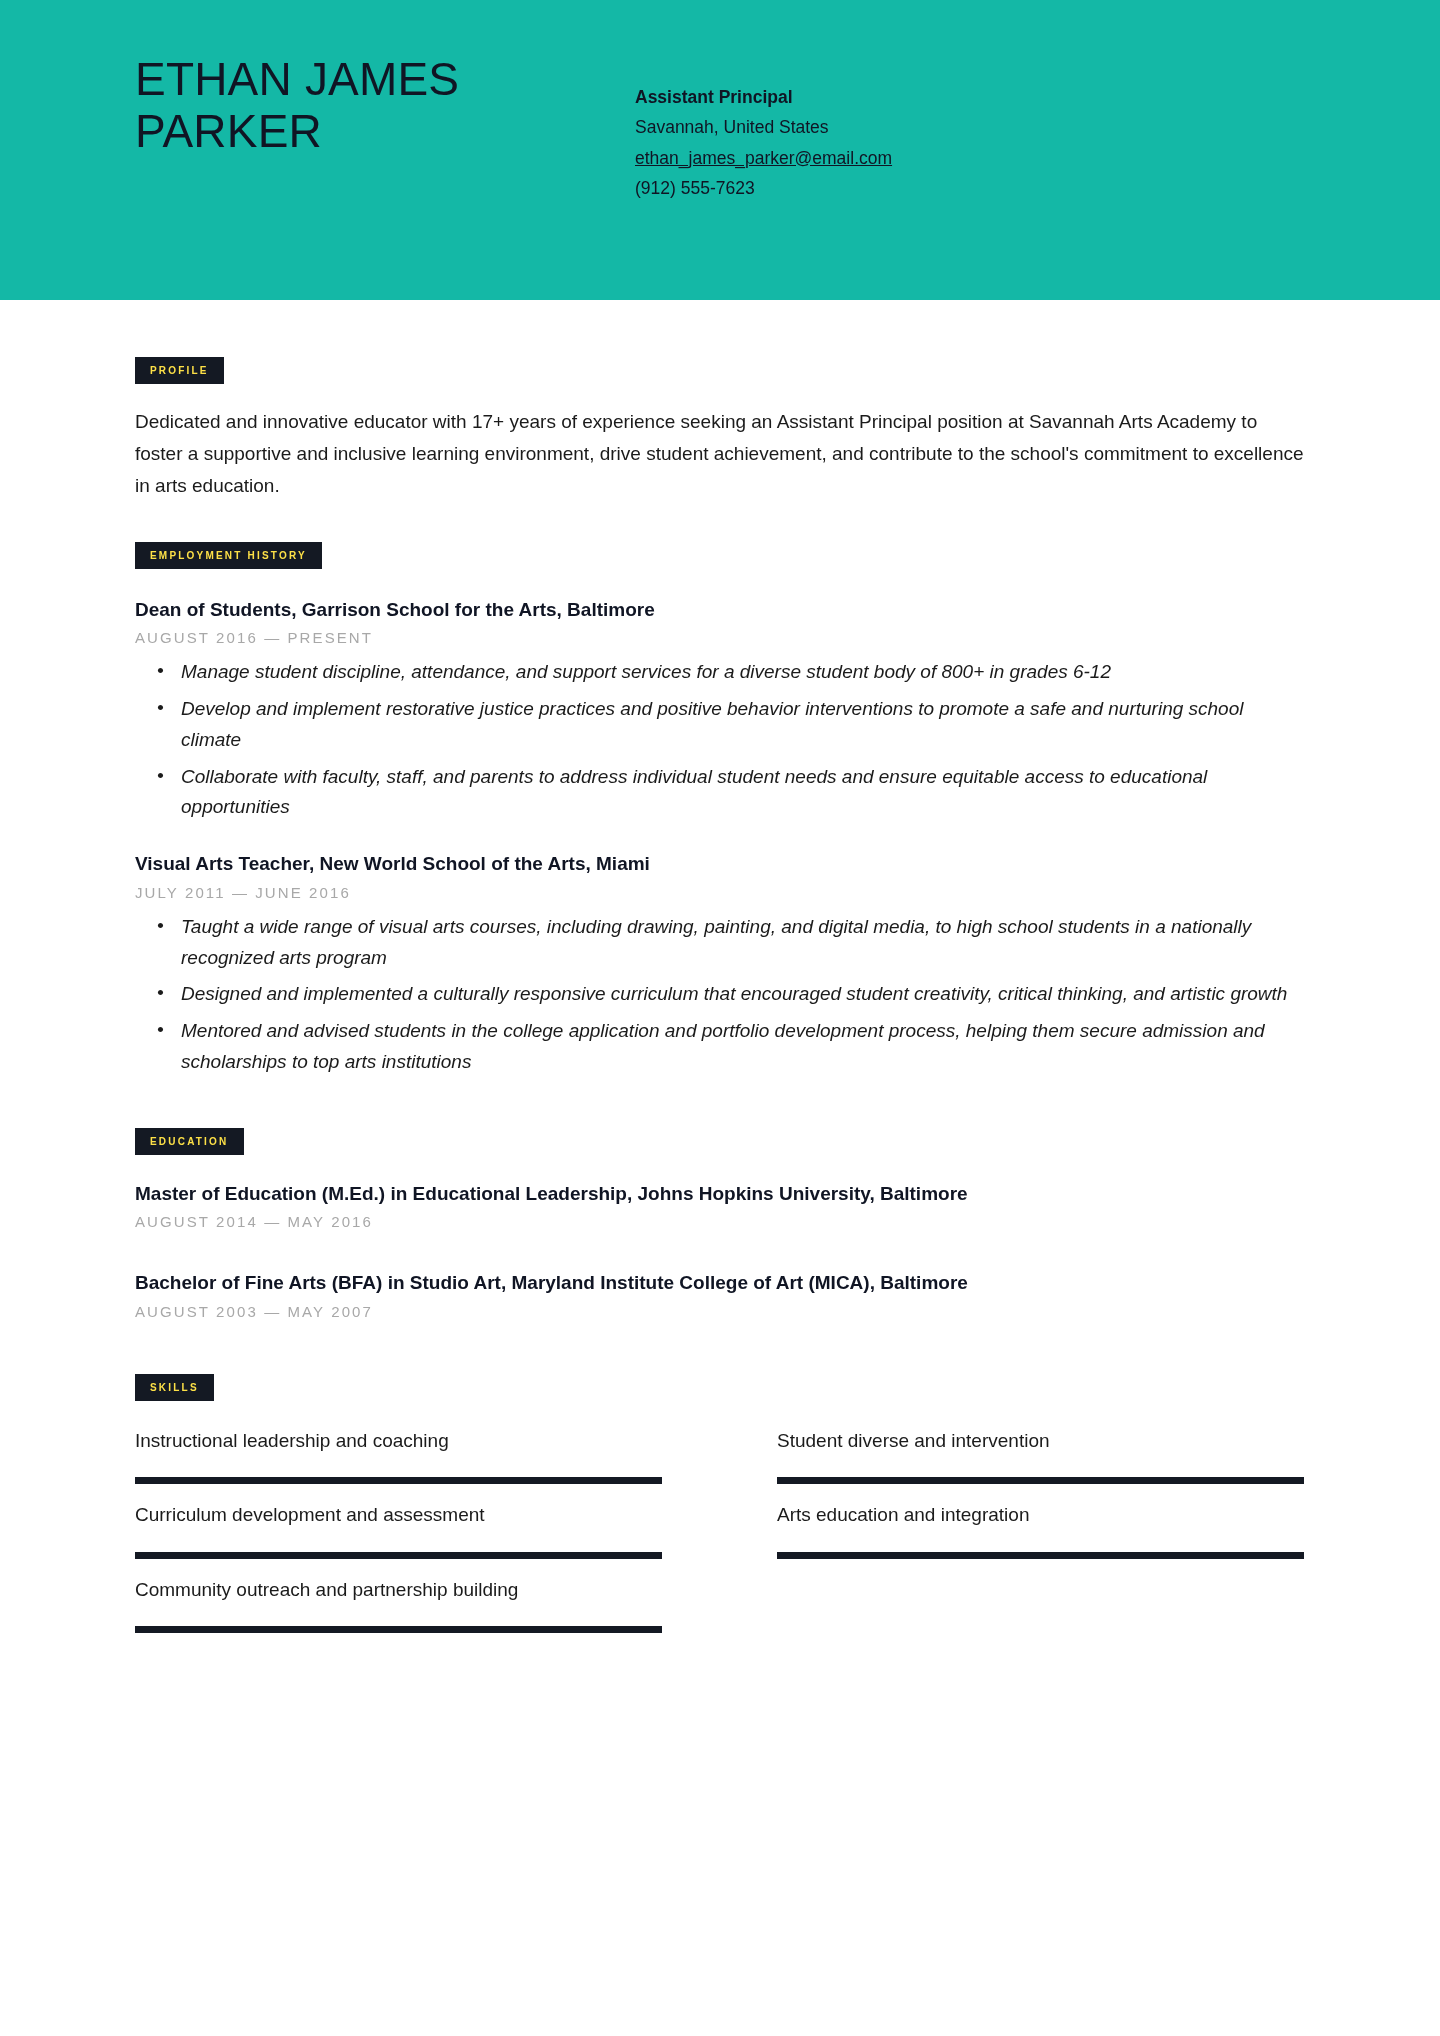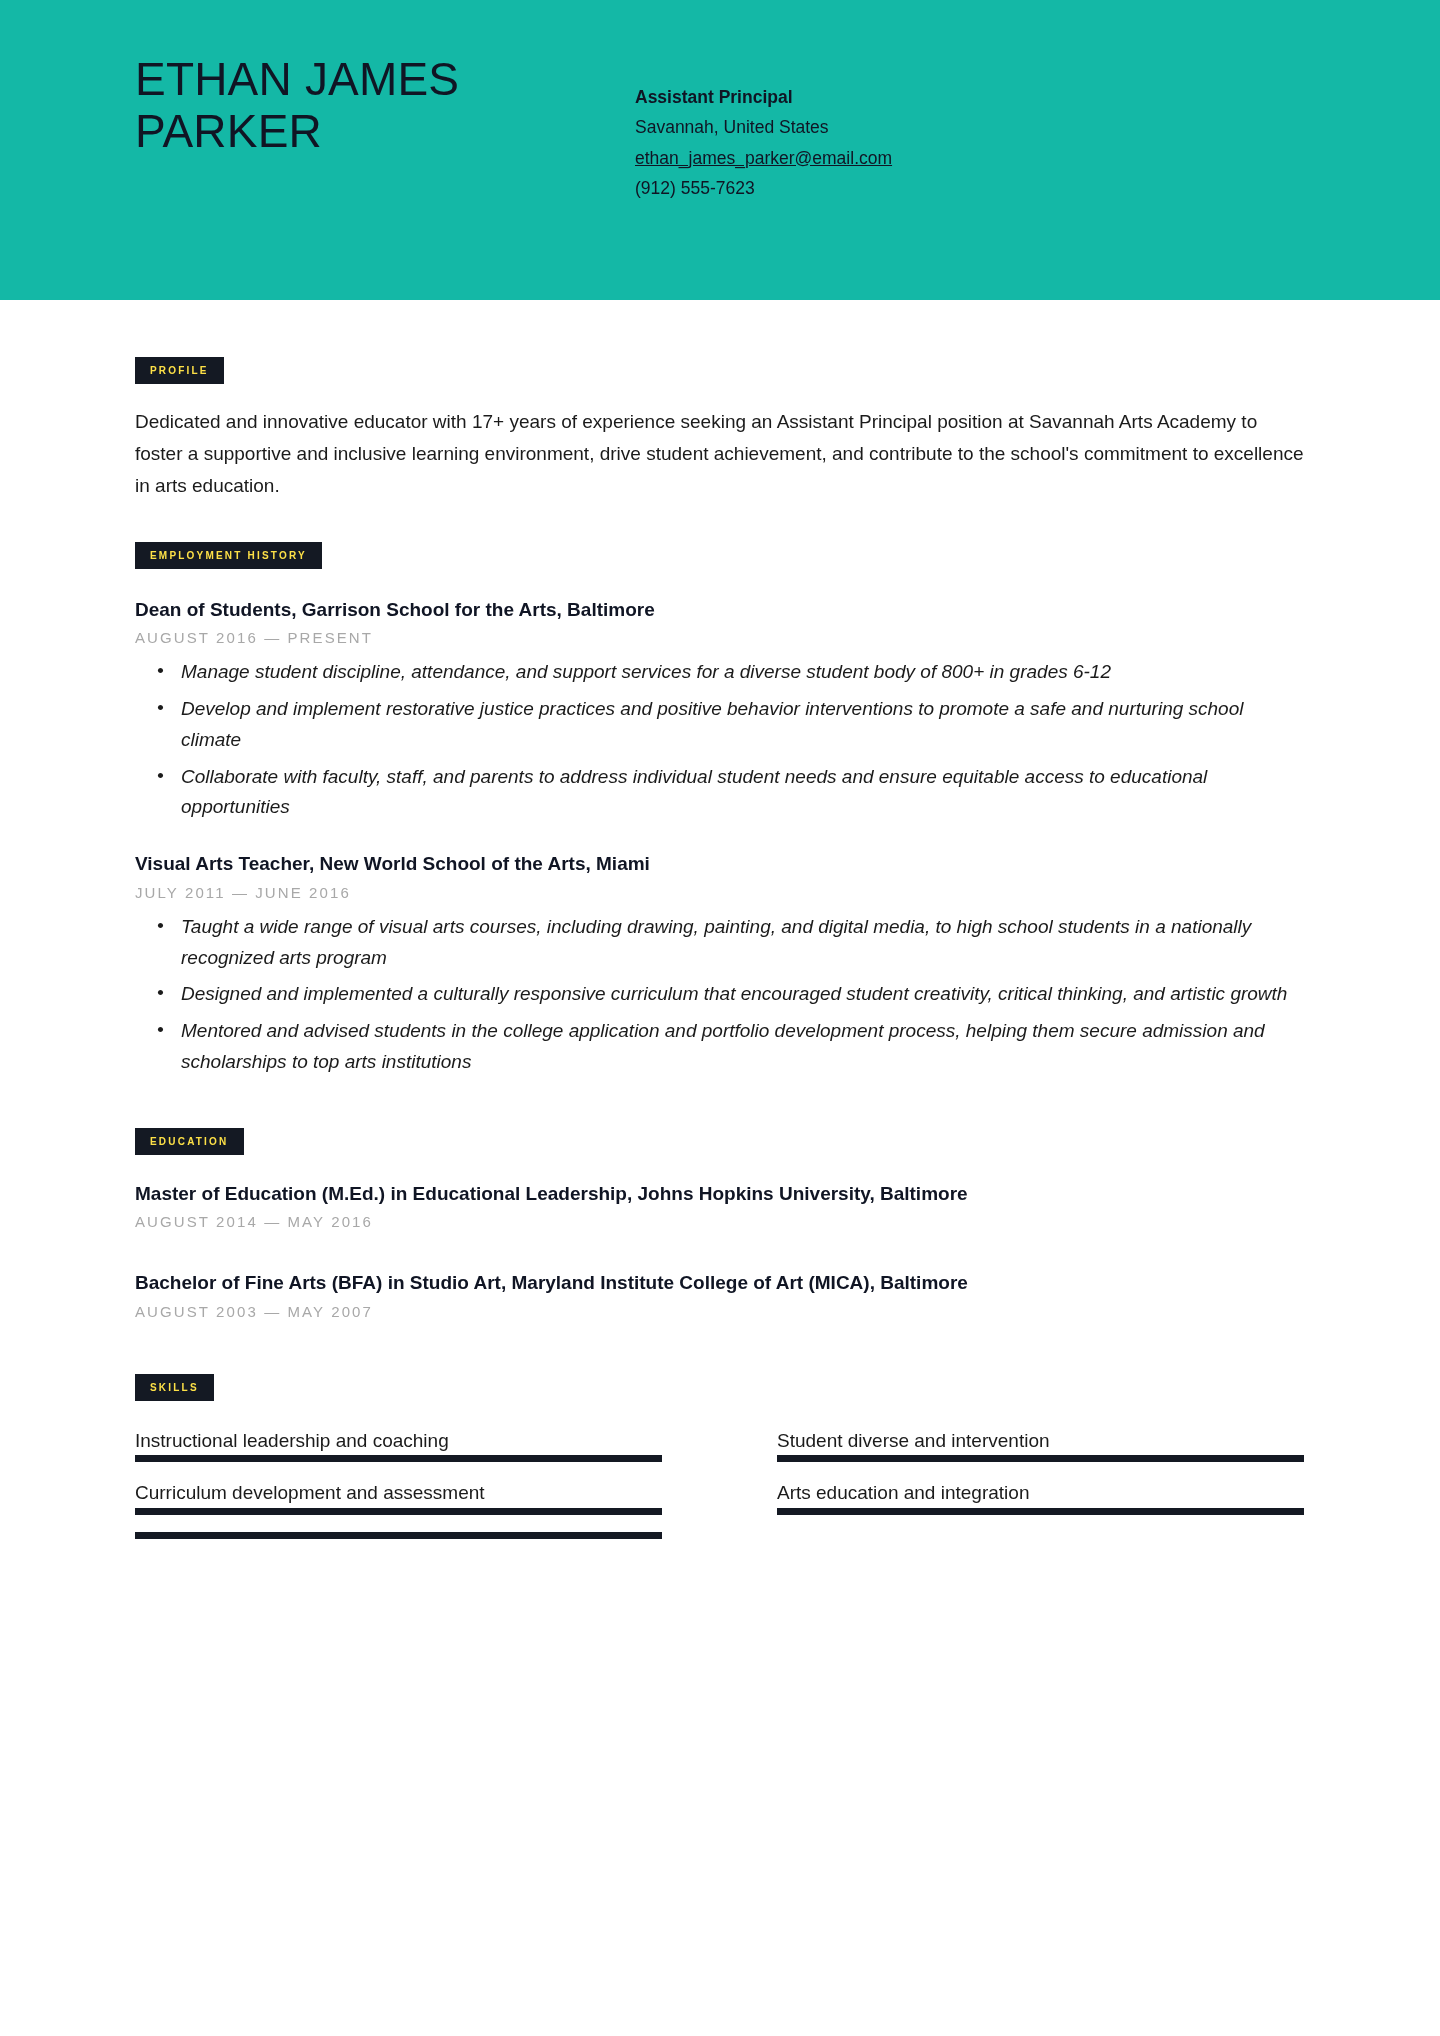--- a/index.html
+++ b/index.html
@@ -157,20 +157,21 @@
 
   .skill {
     width: 527px;
     margin-bottom: 17px;
   }
 
   .skill-label {
     font-size: 19px;
     color: #1b1b1b;
     line-height: 1.5;
+    padding-bottom: 22px;
   }
 
   .skill-bar {
     height: 7px;
     background: #141923;
     width: 100%;
   }
 
   .footer-space { height: 200px; }
 </style>
@@ -255,20 +256,21 @@
         </div>
         <div class="skill">
           <div class="skill-label">Curriculum development and assessment</div>
           <div class="skill-bar"></div>
         </div>
         <div class="skill">
           <div class="skill-label">Arts education and integration</div>
           <div class="skill-bar"></div>
         </div>
         <div class="skill">
+          <div class="skill-label">Community outreach and partnership building</div>
           <div class="skill-bar"></div>
         </div>
       </div>
     </div>
 
     <div class="footer-space"></div>
   </div>
 </div>
 
 </body></html>

